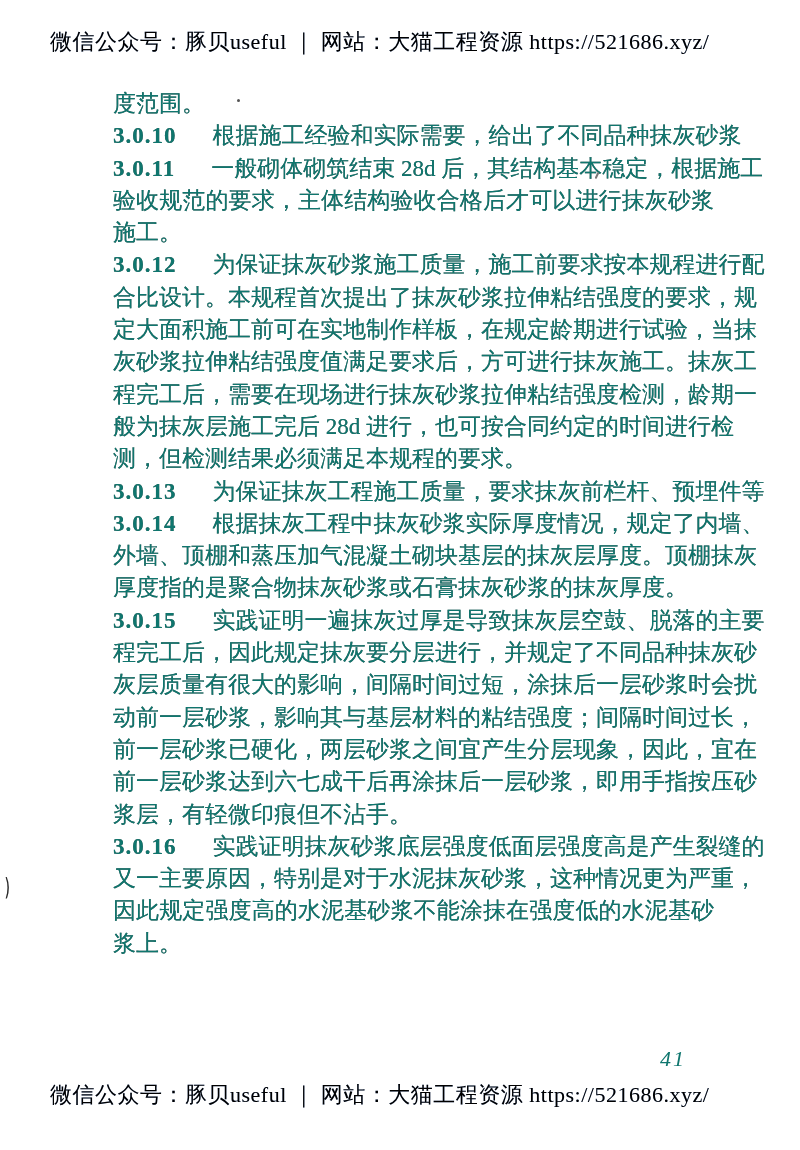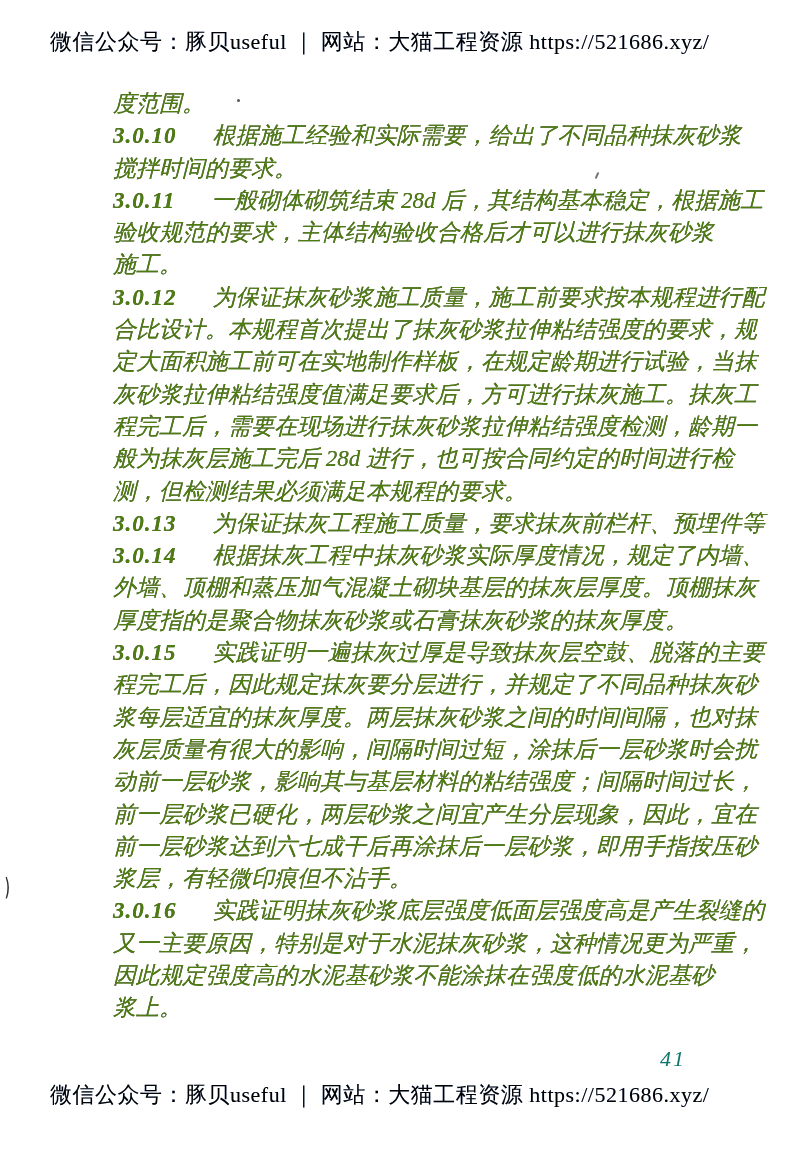--- a/index.html
+++ b/index.html
@@ -27,23 +27,22 @@
   }
   .watermark.top { top: 27px; }
   .watermark.bottom { top: 1080px; }
 
   .doc-body {
     position: absolute;
     left: 113px;
     top: 88px;
     width: 601px;
     font-size: 23px;
-    color: #4d7c0f;
+    color: #0f766e;
     text-shadow: 0 0 0.5px rgba(0,0,0,0.65);
-    font-style: italic;
   }
   .line {
     height: 32.3px;
     line-height: 32.3px;
     text-align: justify;
     text-align-last: justify;
     text-justify: inter-character;
     white-space: nowrap;
     overflow: visible;
   }
@@ -98,38 +97,36 @@
 </head>
 <body>
 
 <div class="page">
 
   <div class="watermark top">微信公众号：豚贝useful ｜ 网站：大猫工程资源 https://521686.xyz/</div>
 
   <div class="doc-body">
       <div class="line end"><span>度范围。</span></div>
       <div class="line"><b class="num">3.0.10</b><span>根据施工经验和实际需要，给出了不同品种抹灰砂浆</span></div>
-      <div class="line end"><span>搅拌时间的要求。</span></div>
       <div class="line"><b class="num">3.0.11</b><span>一般砌体砌筑结束 28d 后，其结构基本稳定，根据施工</span></div>
       <div class="line"><span>验收规范的要求，主体结构验收合格后才可以进行抹灰砂浆</span></div>
       <div class="line end"><span>施工。</span></div>
       <div class="line"><b class="num">3.0.12</b><span>为保证抹灰砂浆施工质量，施工前要求按本规程进行配</span></div>
       <div class="line"><span>合比设计。本规程首次提出了抹灰砂浆拉伸粘结强度的要求，规</span></div>
       <div class="line"><span>定大面积施工前可在实地制作样板，在规定龄期进行试验，当抹</span></div>
       <div class="line"><span>灰砂浆拉伸粘结强度值满足要求后，方可进行抹灰施工。抹灰工</span></div>
       <div class="line"><span>程完工后，需要在现场进行抹灰砂浆拉伸粘结强度检测，龄期一</span></div>
       <div class="line"><span>般为抹灰层施工完后 28d 进行，也可按合同约定的时间进行检</span></div>
       <div class="line end"><span>测，但检测结果必须满足本规程的要求。</span></div>
       <div class="line"><b class="num">3.0.13</b><span>为保证抹灰工程施工质量，要求抹灰前栏杆、预埋件等</span></div>
       <div class="line"><b class="num">3.0.14</b><span>根据抹灰工程中抹灰砂浆实际厚度情况，规定了内墙、</span></div>
       <div class="line"><span>外墙、顶棚和蒸压加气混凝土砌块基层的抹灰层厚度。顶棚抹灰</span></div>
       <div class="line end"><span>厚度指的是聚合物抹灰砂浆或石膏抹灰砂浆的抹灰厚度。</span></div>
       <div class="line"><b class="num">3.0.15</b><span>实践证明一遍抹灰过厚是导致抹灰层空鼓、脱落的主要</span></div>
       <div class="line"><span>程完工后，因此规定抹灰要分层进行，并规定了不同品种抹灰砂</span></div>
-      <div class="line"><span>浆每层适宜的抹灰厚度。两层抹灰砂浆之间的时间间隔，也对抹</span></div>
       <div class="line"><span>灰层质量有很大的影响，间隔时间过短，涂抹后一层砂浆时会扰</span></div>
       <div class="line"><span>动前一层砂浆，影响其与基层材料的粘结强度；间隔时间过长，</span></div>
       <div class="line"><span>前一层砂浆已硬化，两层砂浆之间宜产生分层现象，因此，宜在</span></div>
       <div class="line"><span>前一层砂浆达到六七成干后再涂抹后一层砂浆，即用手指按压砂</span></div>
       <div class="line end"><span>浆层，有轻微印痕但不沾手。</span></div>
       <div class="line"><b class="num">3.0.16</b><span>实践证明抹灰砂浆底层强度低面层强度高是产生裂缝的</span></div>
       <div class="line"><span>又一主要原因，特别是对于水泥抹灰砂浆，这种情况更为严重，</span></div>
       <div class="line"><span>因此规定强度高的水泥基砂浆不能涂抹在强度低的水泥基砂</span></div>
       <div class="line end"><span>浆上。</span></div>
     </div>

